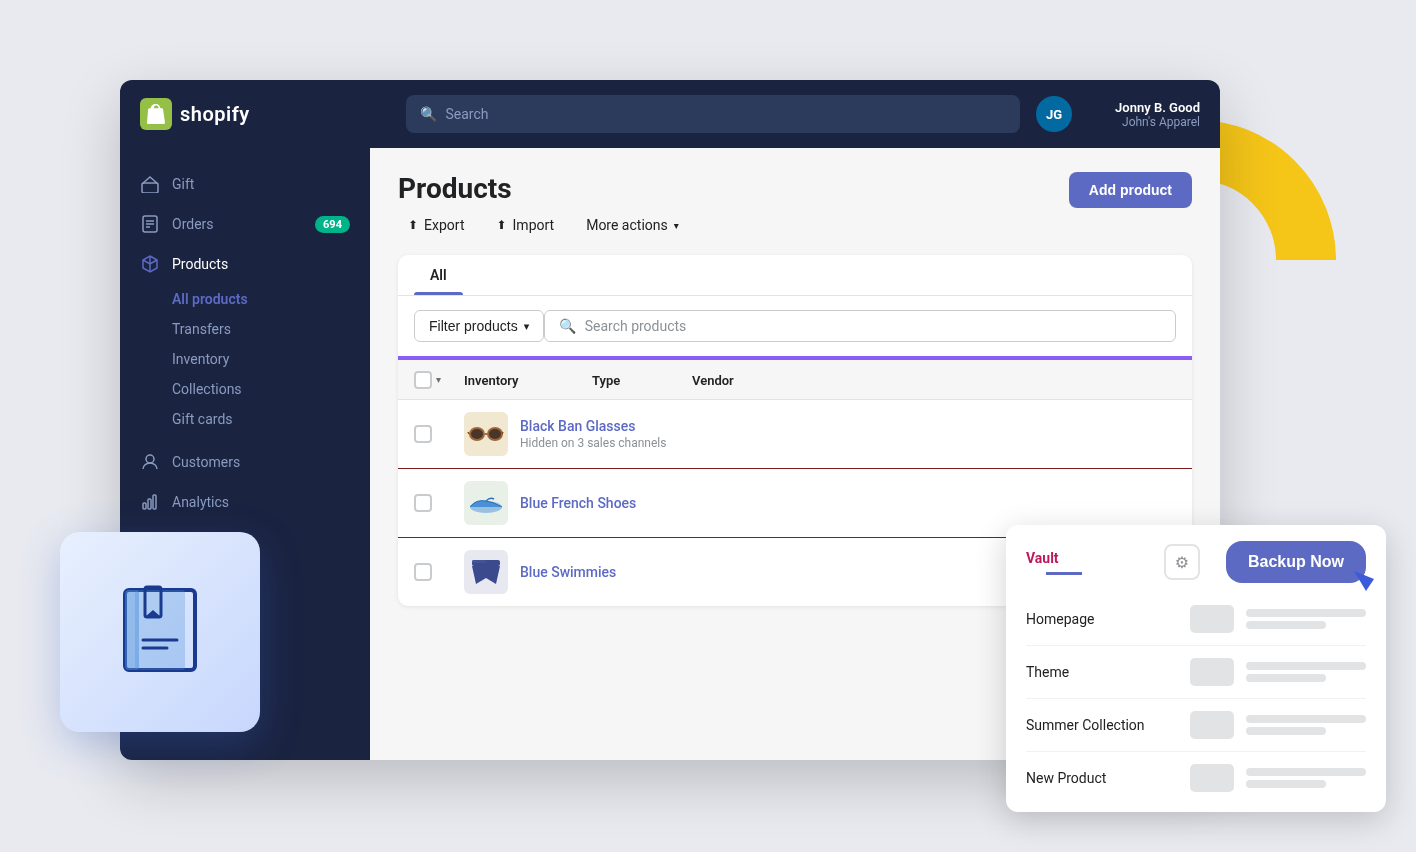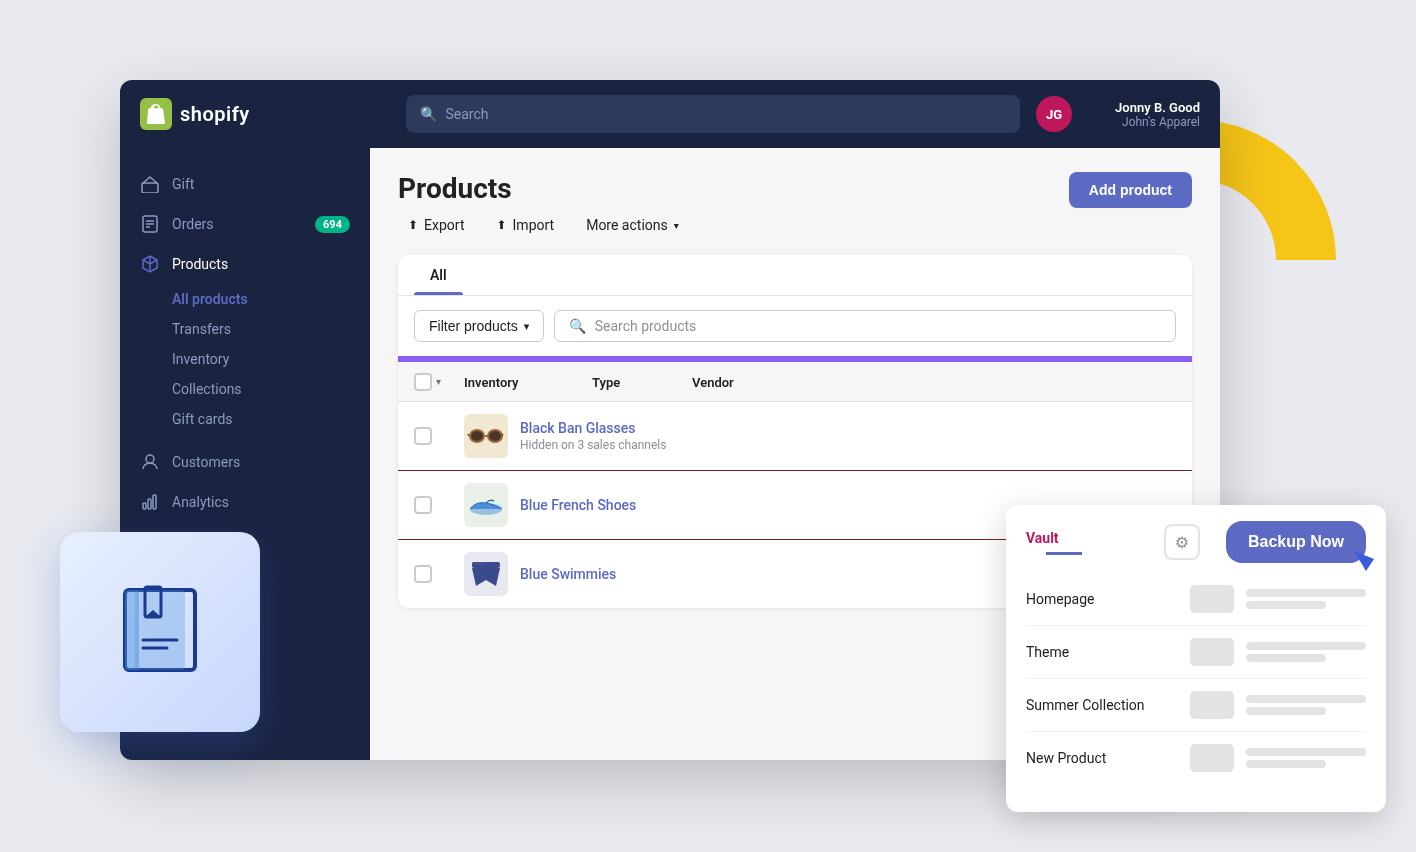--- a/index.html
+++ b/index.html
@@ -97,21 +97,21 @@
     .user-area {
       display: flex;
       align-items: center;
       gap: 10px;
       color: white;
     }
 
     .user-avatar {
       width: 36px;
       height: 36px;
-      background: #be185d;
+      background: #0369a1;
       border-radius: 50%;
       display: flex;
       align-items: center;
       justify-content: center;
       font-size: 13px;
       font-weight: 700;
       color: white;
     }
 
     .user-info {
@@ -276,23 +276,22 @@
       left: 0;
       right: 0;
       height: 3px;
       background: #5c6ac4;
       border-radius: 3px 3px 0 0;
     }
 
     .filter-bar {
       display: flex;
       align-items: center;
-      gap: 10px;
       padding: 14px 16px;
-      border-bottom: 6px solid #8b5cf6;
+      border-bottom: 4px solid #8b5cf6;
     }
 
     .filter-btn {
       display: flex;
       align-items: center;
       gap: 6px;
       padding: 7px 14px;
       border: 1px solid #c9cccf;
       border-radius: 6px;
       background: white;
@@ -461,21 +460,21 @@
       bottom: -8px;
       right: -8px;
       width: 20px;
       height: 20px;
       background: #3b5bdb;
       clip-path: polygon(0 0, 100% 40%, 60% 100%);
       border-radius: 0 0 4px 0;
     }
 
     .vault-body {
-      padding: 10px 20px 28px;
+      padding: 10px 20px 8px;
     }
 
     .vault-row {
       display: flex;
       align-items: center;
       padding: 12px 0;
       border-bottom: 1px solid #f1f1f1;
       gap: 12px;
     }
 

